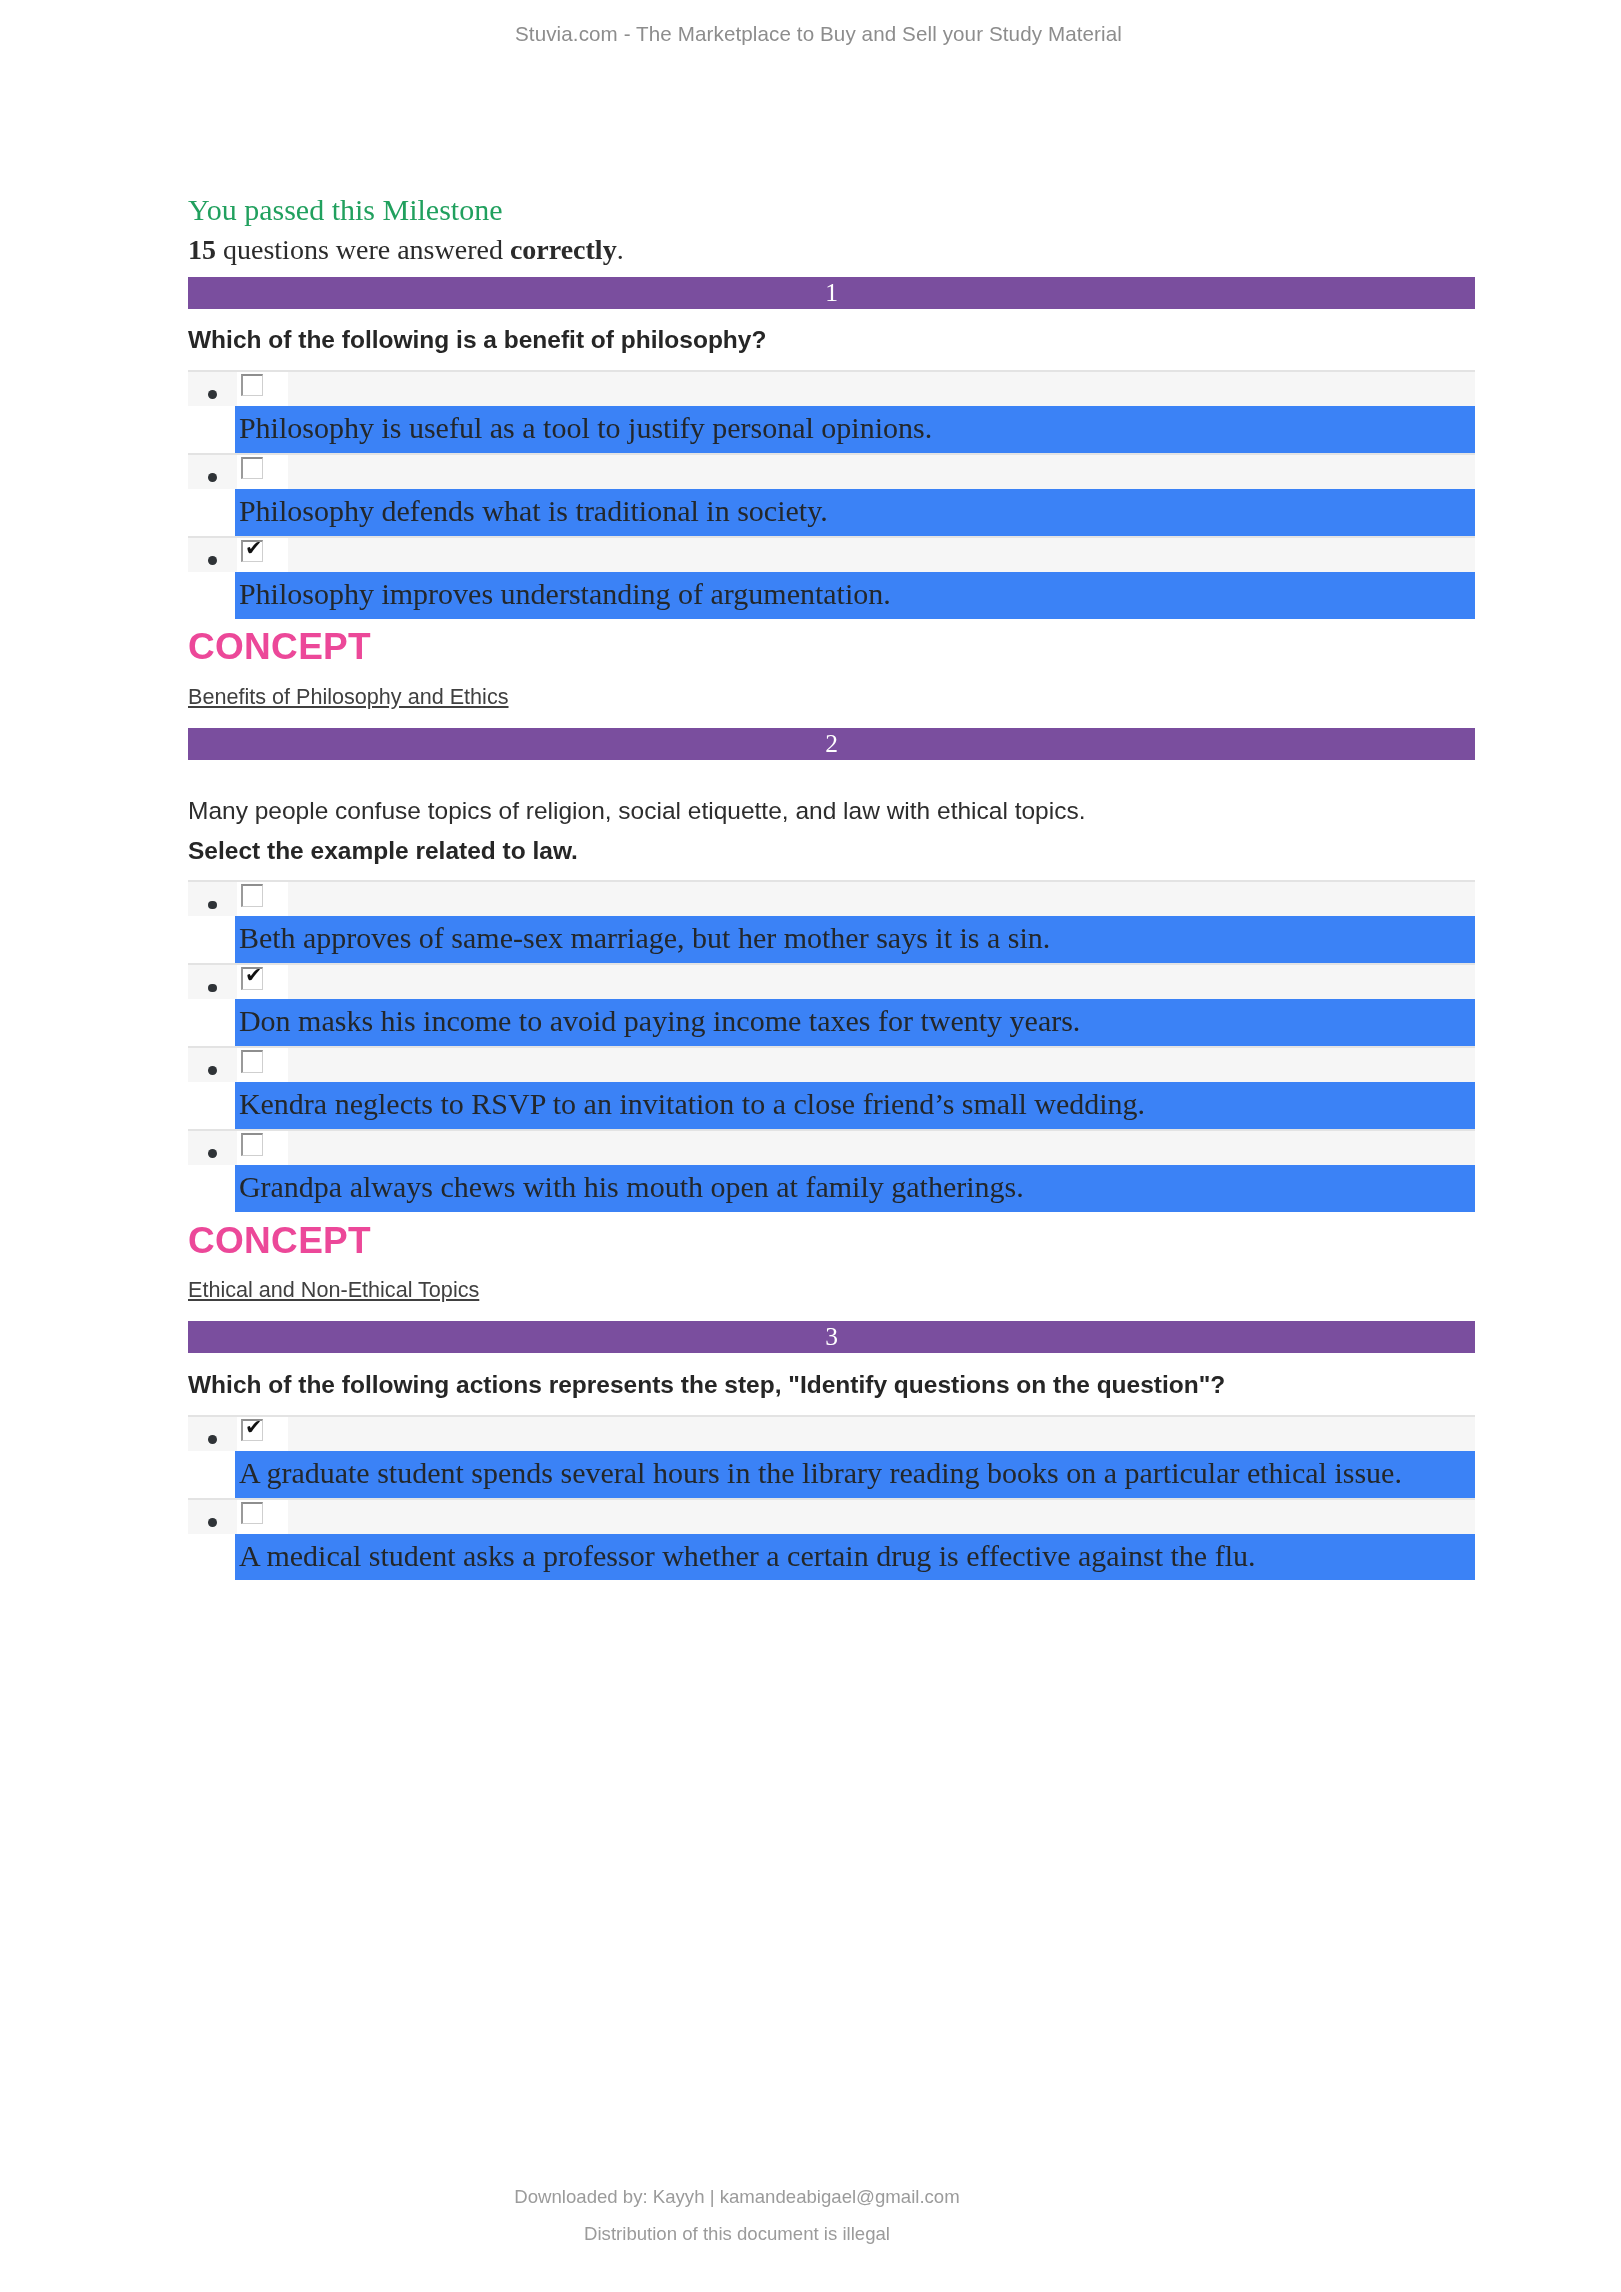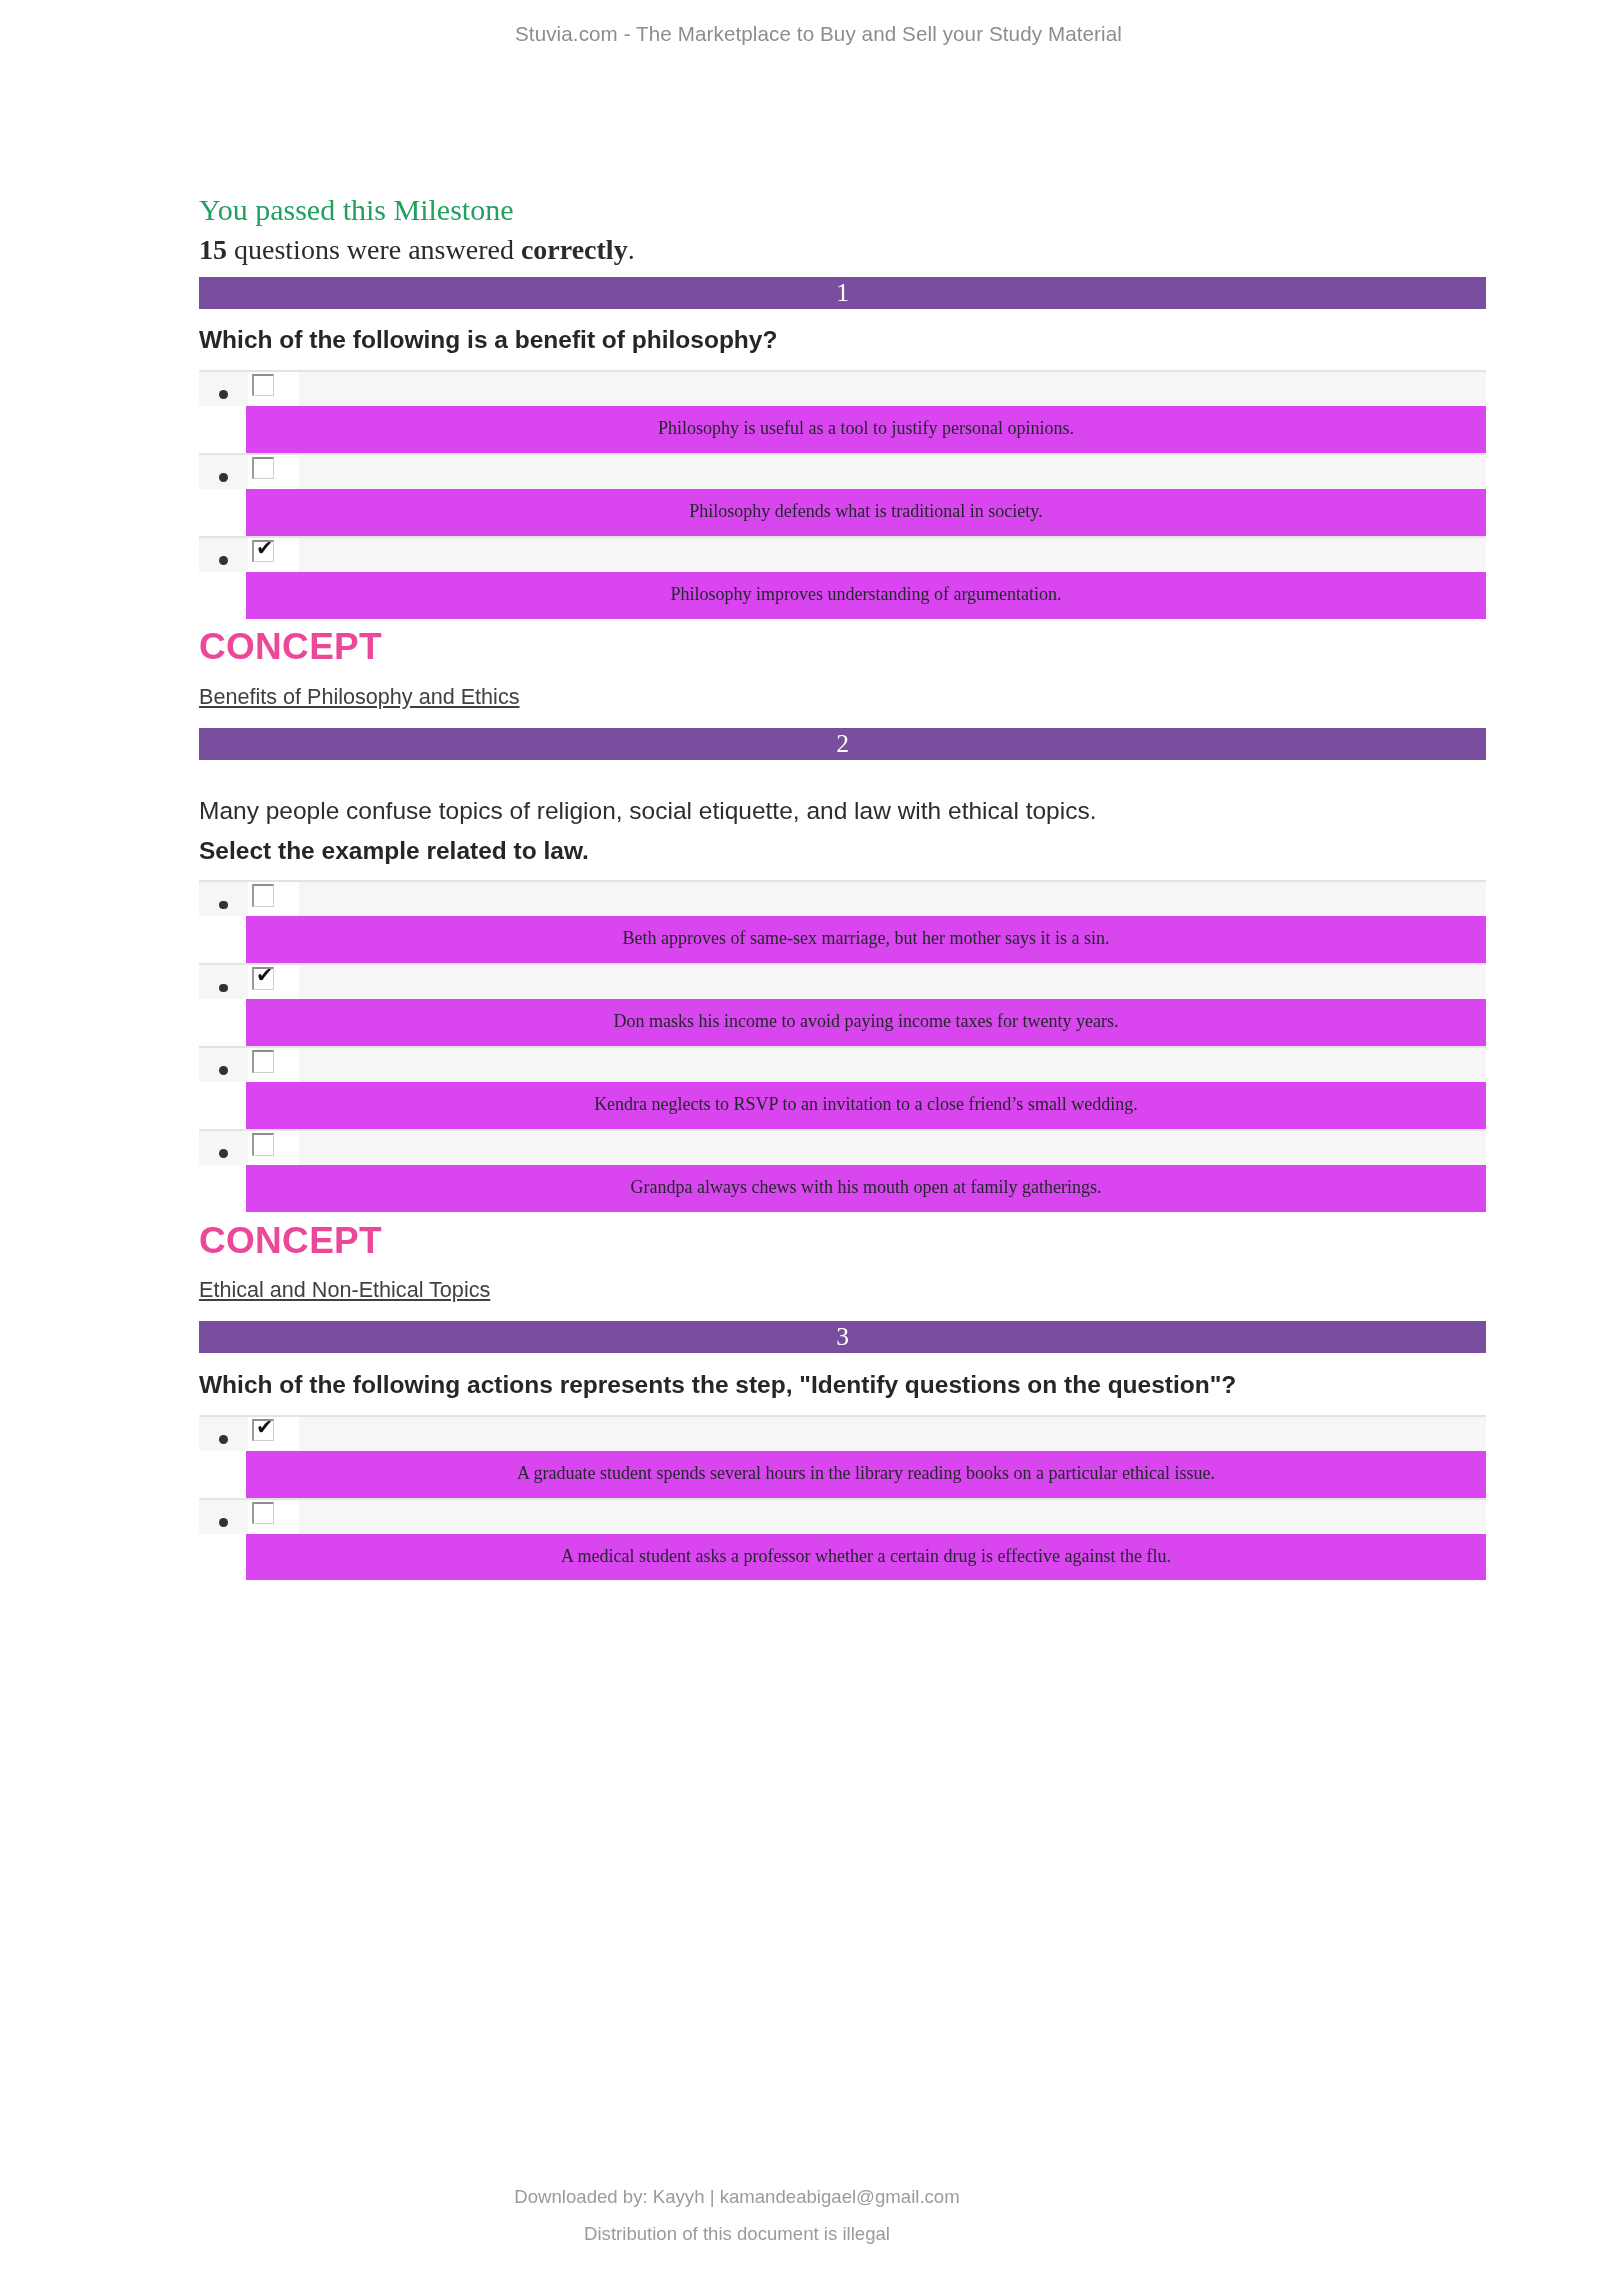--- a/index.html
+++ b/index.html
@@ -36,21 +36,21 @@
     font-family: "Liberation Sans", sans-serif;
     font-size: 18.6px;
     color: #9b9b9b;
     line-height: 2.0;
   }
   .page-footer div { display: block; }
 
   
   .content {
     position: absolute;
-    left: 148px;
+    left: 137px;
     top: 192px;
     width: 1338px;
   }
 
   .milestone-pass {
     font-family: "Liberation Serif", serif;
     font-size: 30px;
     color: #21a05e;
     line-height: 1.18;
     margin: 0 0 5.9px 51px;
@@ -157,28 +157,27 @@
     top: -4.9px;
     font-size: 20.6px;
     line-height: 22.5px;
     color: #111111;
     font-family: "DejaVu Sans", sans-serif;
   }
 
   .option-text {
     margin-left: 98px;
     width: 1240px;
-    background: #d946ef;
+    background: #3b82f6;
     font-family: "Liberation Serif", serif;
-    font-size: 18px;
+    font-size: 30px;
     color: #23272b;
     line-height: 44px;
     padding: 0 3.9px 2.9px 3.9px;
     box-sizing: border-box;
-    text-align: center;
   }
 
   
   .concept-title {
     margin: 5.9px 0 0 51px;
     font-family: "Liberation Sans", sans-serif;
     font-size: 37px;
     font-weight: bold;
     color: #ec4899;
     letter-spacing: 0.3px;

